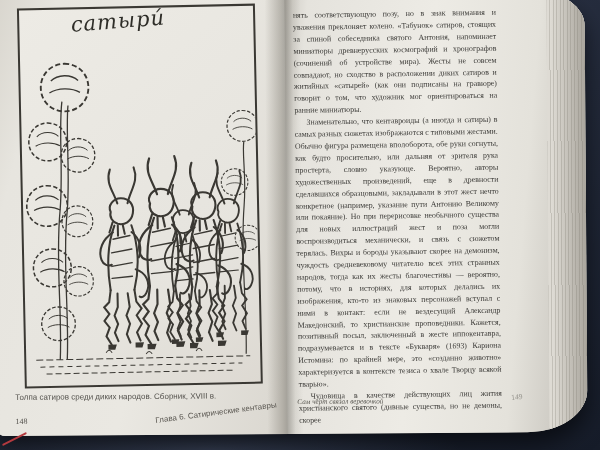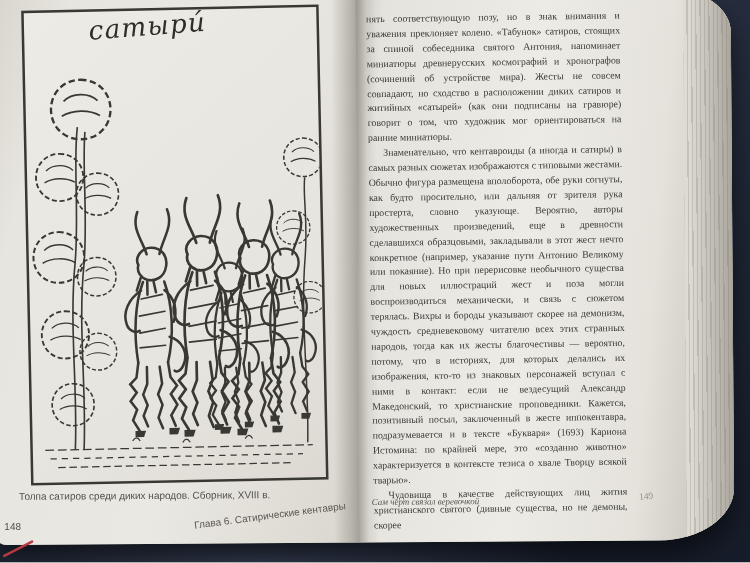--- a/index.html
+++ b/index.html
@@ -48,22 +48,22 @@
     position:absolute;left:78px;top:12px;width:150px;
     font-family:"DejaVu Serif",serif;font-style:italic;
     font-size:21px;color:#2e2d28;letter-spacing:1px;
     transform:rotate(-4deg);
   }
   .illus-caption{
     position:absolute;left:20px;top:397px;width:262px;
     font-family:"Liberation Sans",sans-serif;font-size:8px;color:#53514c;
   }
   .pg-left{
-    position:absolute;left:8px;top:421px;
-    font-family:Liberation Sans, sans-serif;font-size:8px;color:#53514c;
+    position:absolute;left:20px;top:421px;
+    font-family:Liberation Serif, serif;font-size:8px;color:#53514c;
   }
   .chapter-footer{
     position:absolute;left:160px;top:421px;width:180px;
     font-family:"Liberation Sans",sans-serif;font-size:8px;color:#5a5751;
     transform:rotate(-7deg);transform-origin:left center;
   }
   .body-text{
     position:absolute;left:302px;top:15px;width:203px;
     transform:rotate(-0.5deg);
     font-size:7.9px;line-height:11.9px;color:#3b3a37;

